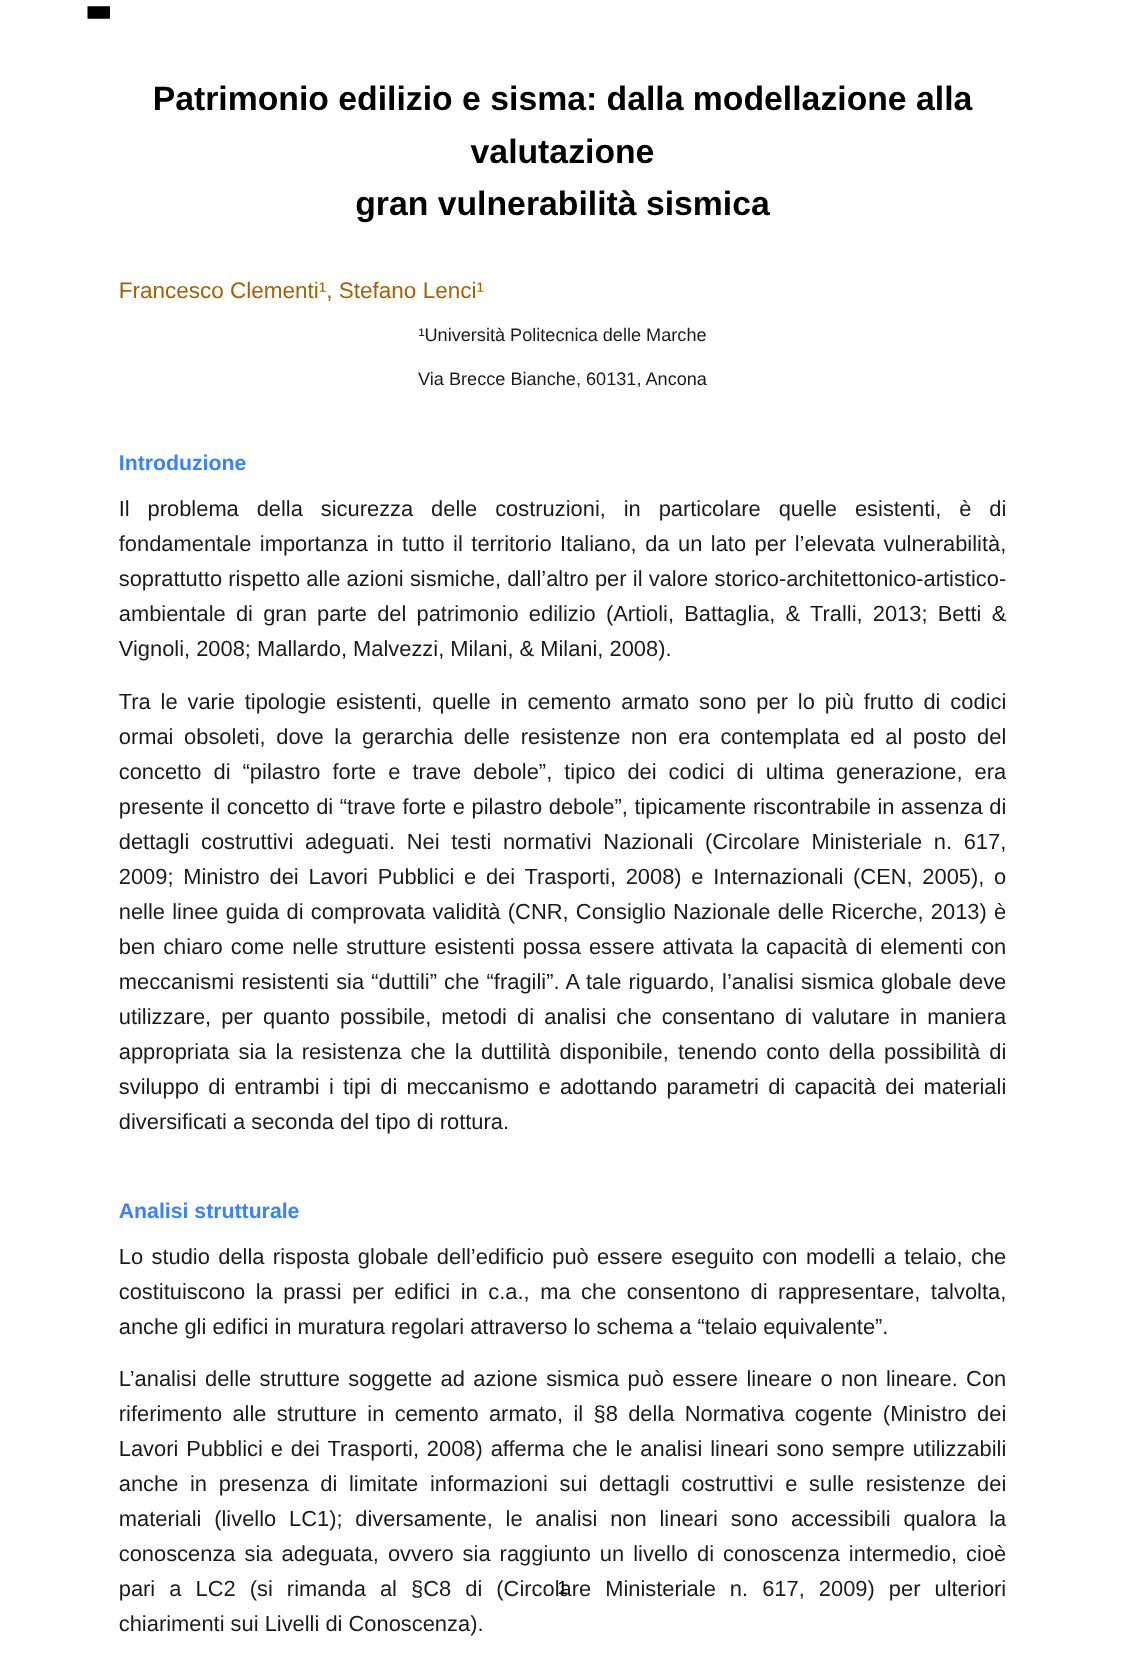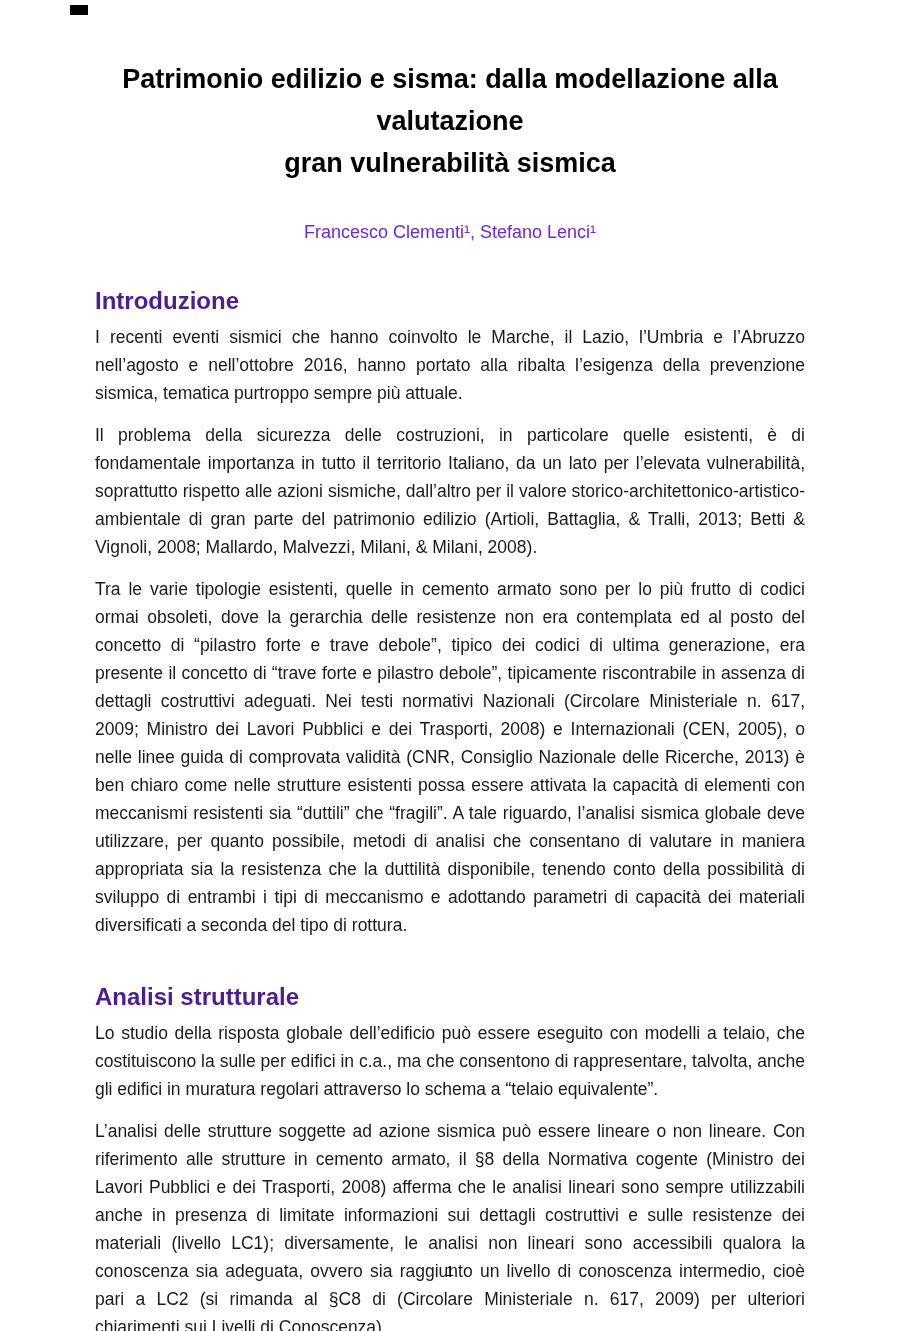--- a/index.html
+++ b/index.html
@@ -34,39 +34,39 @@
     margin: 0 20px;
     padding-top: 58px;
     text-align: center;
     font-size: 27px;
     font-weight: 700;
     color: #000000;
     line-height: 42px;
   }
   .authors {
     margin: 38px 0 0 0;
-    text-align: center;
+    text-align: left;
     font-size: 18px;
-    color: #6d28d9;
+    color: #a16207;
   }
   .affil {
     margin: 17px 0 0 0;
     text-align: center;
     font-size: 14.5px;
     color: #1a1a1a;
     line-height: 18px;
   }
   .affil:first-of-type {
     margin-top: 26px;
   }
   h2.section-heading {
     margin: 44px 0 8px 0;
-    font-size: 24px;
+    font-size: 17px;
     font-weight: 700;
-    color: #4c1d95;
+    color: #3b82f6;
     line-height: 28px;
   }
   h2.section-heading.second {
   }
   p.body-par {
     margin: 0 0 14px 0;
     font-size: 17.5px;
     line-height: 28px;
     text-align: justify;
     color: #1a1a1a;
@@ -90,29 +90,30 @@
 
   <div class="content">
 
     <h1 class="paper-title">
       <span>Patrimonio edilizio e sisma: dalla modellazione alla valutazione</span><br>
       <span>gran vulnerabilità sismica</span>
     </h1>
 
     <p class="authors">Francesco Clementi¹, Stefano Lenci¹</p>
 
+    <p class="affil">¹Università Politecnica delle Marche</p>
+    <p class="affil">Via Brecce Bianche, 60131, Ancona</p>
 
     <h2 class="section-heading">Introduzione</h2>
 
-    <p class="body-par">I recenti eventi sismici che hanno coinvolto le Marche, il Lazio, l’Umbria e l’Abruzzo nell’agosto e nell’ottobre 2016, hanno portato alla ribalta l’esigenza della prevenzione sismica, tematica purtroppo sempre più attuale.</p>
     <p class="body-par">Il problema della sicurezza delle costruzioni, in particolare quelle esistenti, è di fondamentale importanza in tutto il territorio Italiano, da un lato per l’elevata vulnerabilità, soprattutto rispetto alle azioni sismiche, dall’altro per il valore storico-architettonico-artistico-ambientale di gran parte del patrimonio edilizio (Artioli, Battaglia, &amp; Tralli, 2013; Betti &amp; Vignoli, 2008; Mallardo, Malvezzi, Milani, &amp; Milani, 2008).</p>
     <p class="body-par">Tra le varie tipologie esistenti, quelle in cemento armato sono per lo più frutto di codici ormai obsoleti, dove la gerarchia delle resistenze non era contemplata ed al posto del concetto di “pilastro forte e trave debole”, tipico dei codici di ultima generazione, era presente il concetto di “trave forte e pilastro debole”, tipicamente riscontrabile in assenza di dettagli costruttivi adeguati. Nei testi normativi Nazionali (Circolare Ministeriale n. 617, 2009; Ministro dei Lavori Pubblici e dei Trasporti, 2008) e Internazionali (CEN, 2005), o nelle linee guida di comprovata validità (CNR, Consiglio Nazionale delle Ricerche, 2013) è ben chiaro come nelle strutture esistenti possa essere attivata la capacità di elementi con meccanismi resistenti sia “duttili” che “fragili”. A tale riguardo, l’analisi sismica globale deve utilizzare, per quanto possibile, metodi di analisi che consentano di valutare in maniera appropriata sia la resistenza che la duttilità disponibile, tenendo conto della possibilità di sviluppo di entrambi i tipi di meccanismo e adottando parametri di capacità dei materiali diversificati a seconda del tipo di rottura.</p>
 
     <h2 class="section-heading second">Analisi strutturale</h2>
 
-    <p class="body-par">Lo studio della risposta globale dell’edificio può essere eseguito con modelli a telaio, che costituiscono la sulle per edifici in c.a., ma che consentono di rappresentare, talvolta, anche gli edifici in muratura regolari attraverso lo schema a “telaio equivalente”.</p>
+    <p class="body-par">Lo studio della risposta globale dell’edificio può essere eseguito con modelli a telaio, che costituiscono la prassi per edifici in c.a., ma che consentono di rappresentare, talvolta, anche gli edifici in muratura regolari attraverso lo schema a “telaio equivalente”.</p>
     <p class="body-par">L’analisi delle strutture soggette ad azione sismica può essere lineare o non lineare. Con riferimento alle strutture in cemento armato, il §8 della Normativa cogente (Ministro dei Lavori Pubblici e dei Trasporti, 2008) afferma che le analisi lineari sono sempre utilizzabili anche in presenza di limitate informazioni sui dettagli costruttivi e sulle resistenze dei materiali (livello LC1); diversamente, le analisi non lineari sono accessibili qualora la conoscenza sia adeguata, ovvero sia raggiunto un livello di conoscenza intermedio, cioè pari a LC2 (si rimanda al §C8 di (Circolare Ministeriale n. 617, 2009) per ulteriori chiarimenti sui Livelli di Conoscenza).</p>
 
   </div>
 
   <div class="page-number">1</div>
 
 </div>
 
 </body></html>

